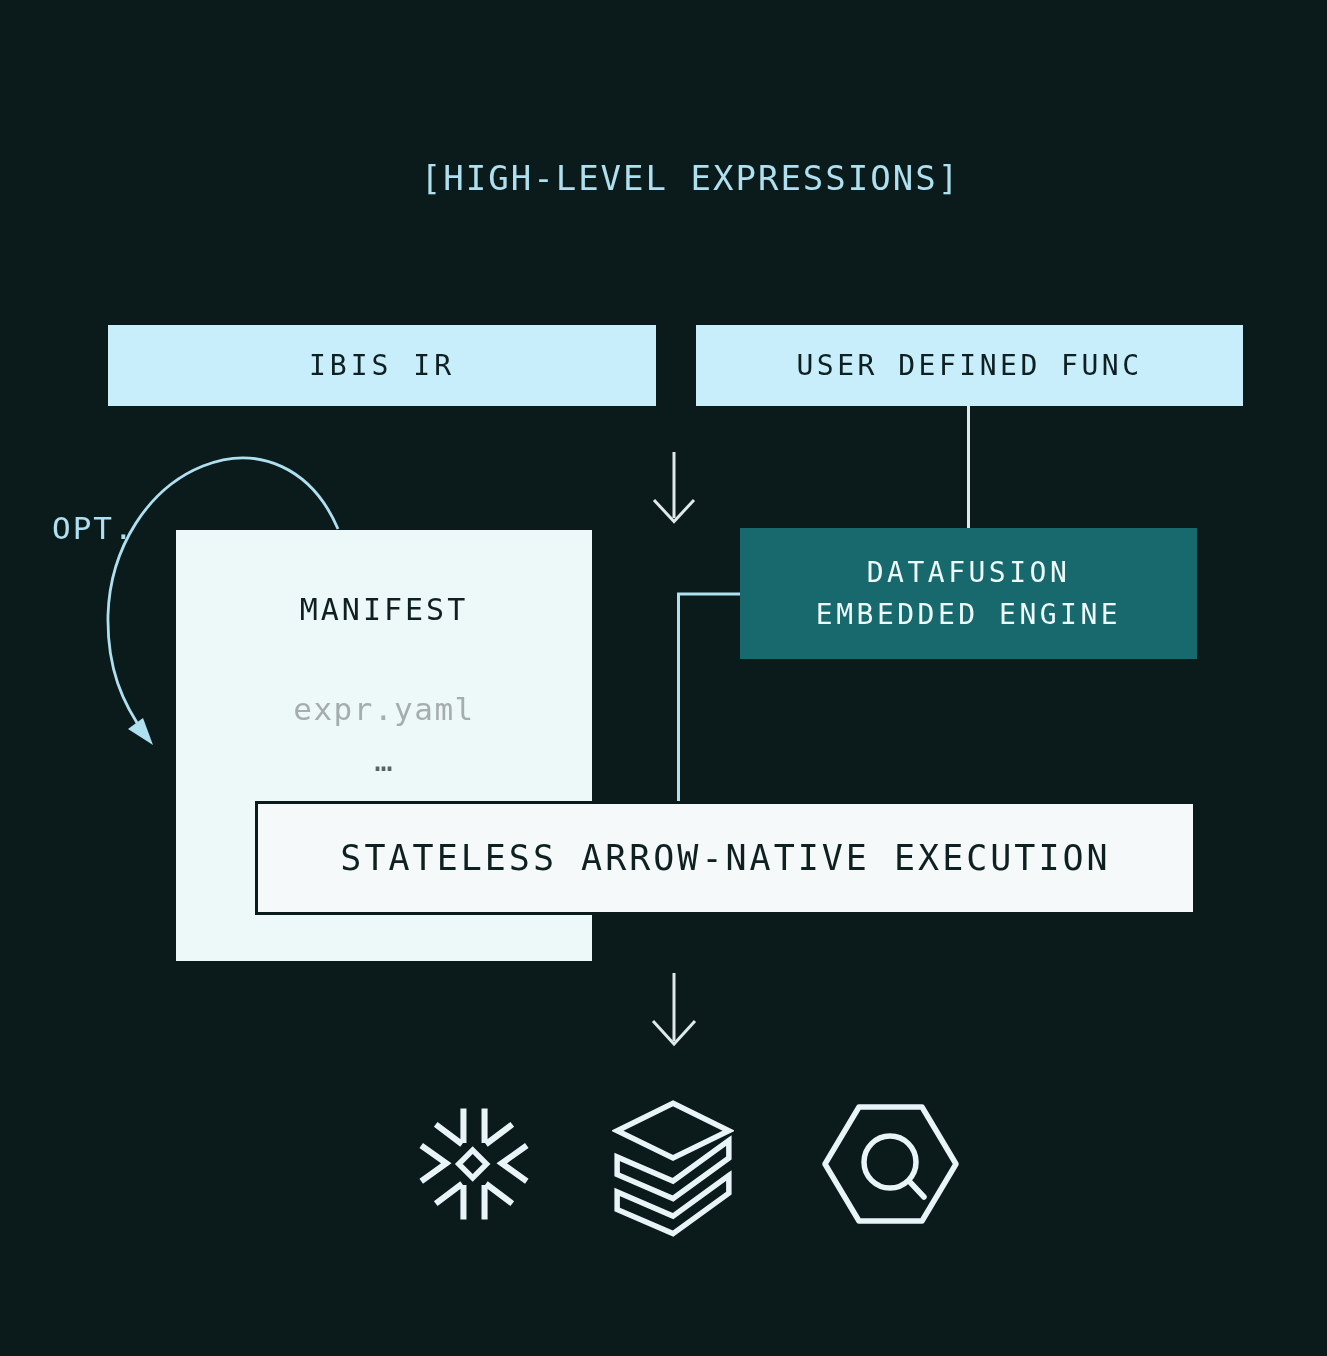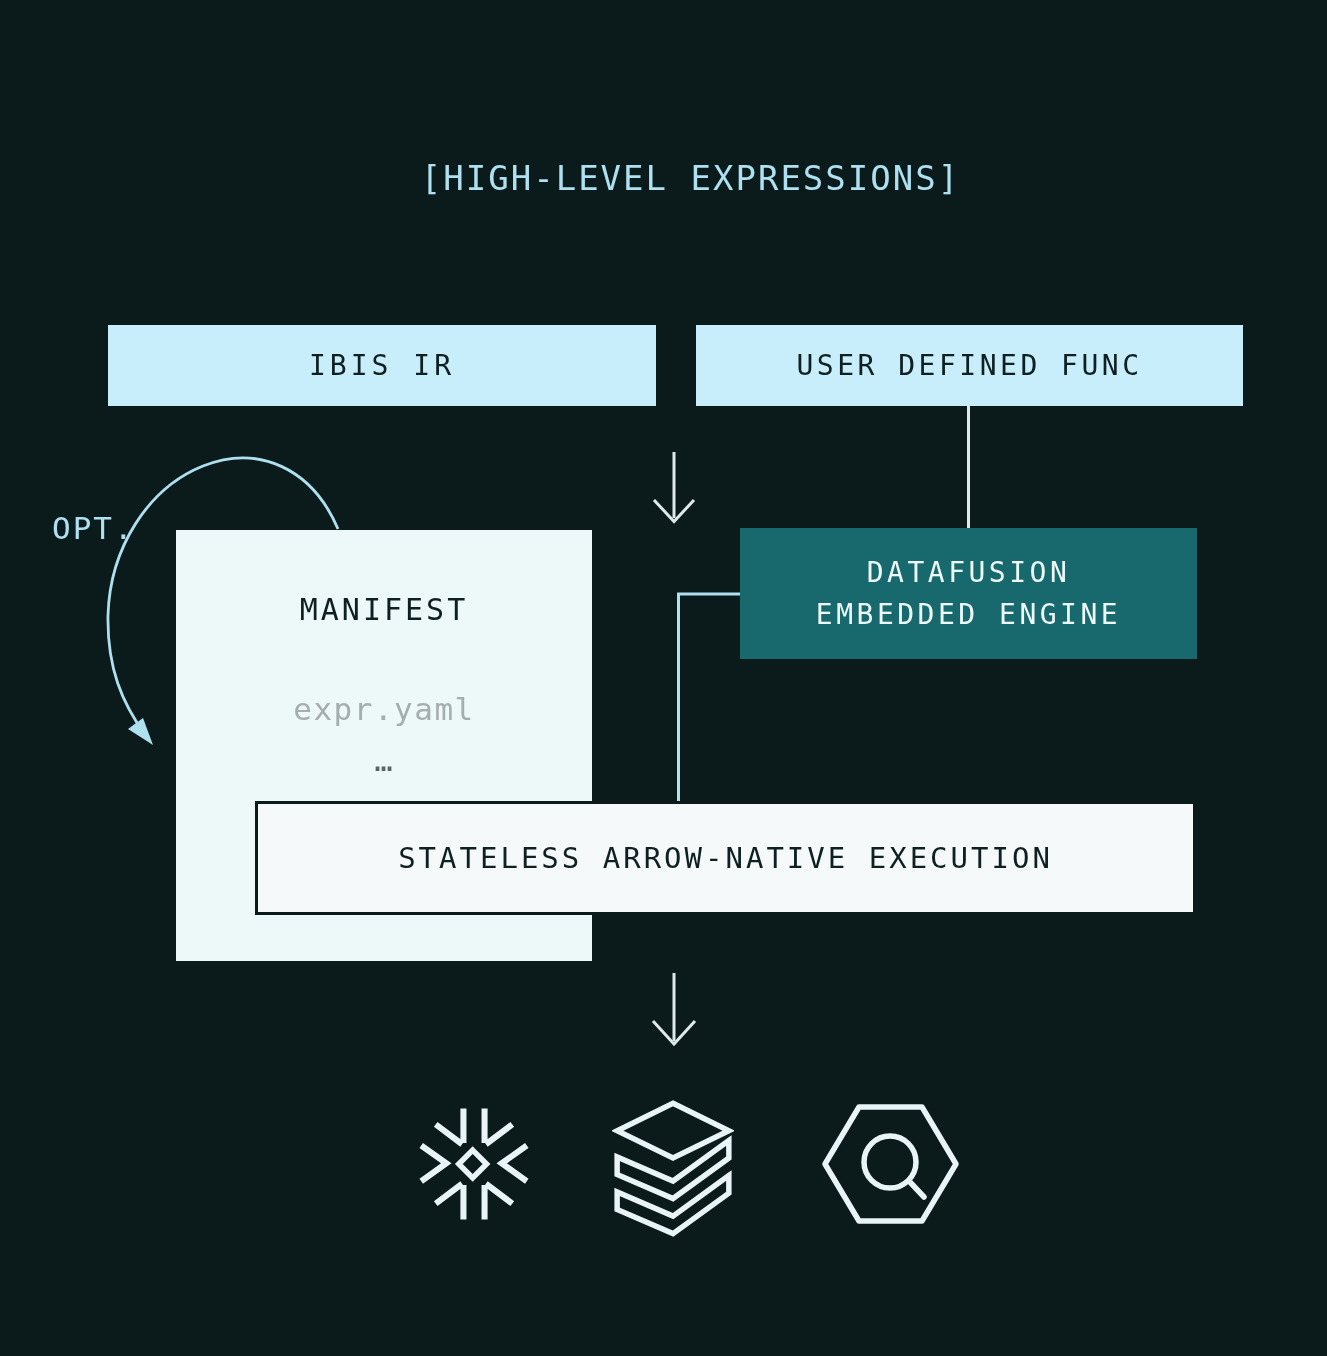--- a/index.html
+++ b/index.html
@@ -42,21 +42,21 @@
   .box-manifest{left:176px;top:530px;width:416px;height:431px;
     background:var(--box-pale);display:block;z-index:1;}
   .manifest-title{margin-top:62px;text-align:center;color:var(--text-dark);
     font-size:30px;letter-spacing:3px;}
   .manifest-file{margin-top:64px;text-align:center;color:var(--text-gray);
     font-size:31px;letter-spacing:1.5px;}
   .manifest-dots{margin-top:16px;text-align:center;color:var(--dots-gray);
     font-size:30px;letter-spacing:1px;}
   .box-stateless{left:255px;top:801px;width:941px;height:114px;
     background:var(--box-white);border:3px solid var(--background);
-    color:var(--text-dark);font-size:29px;letter-spacing:3px;z-index:3;text-align:center;}
+    color:var(--text-dark);font-size:35px;letter-spacing:3px;z-index:3;text-align:center;}
   .opt-label{position:absolute;left:52px;top:510px;color:var(--accent-blue);
     font-size:31px;letter-spacing:2px;z-index:2;}
   .overlay{position:absolute;left:0;top:0;z-index:4;pointer-events:none;}
   .stroke-accent{stroke:var(--accent-blue);fill:none;}
   .fill-accent{fill:var(--accent-blue);stroke:none;}
   .stroke-arrow{stroke:var(--arrow-white);fill:none;}
   .icon{position:absolute;z-index:2;}
   .icon path,.icon circle{stroke:var(--icon-stroke);fill:none;}
 </style>
 </head>

